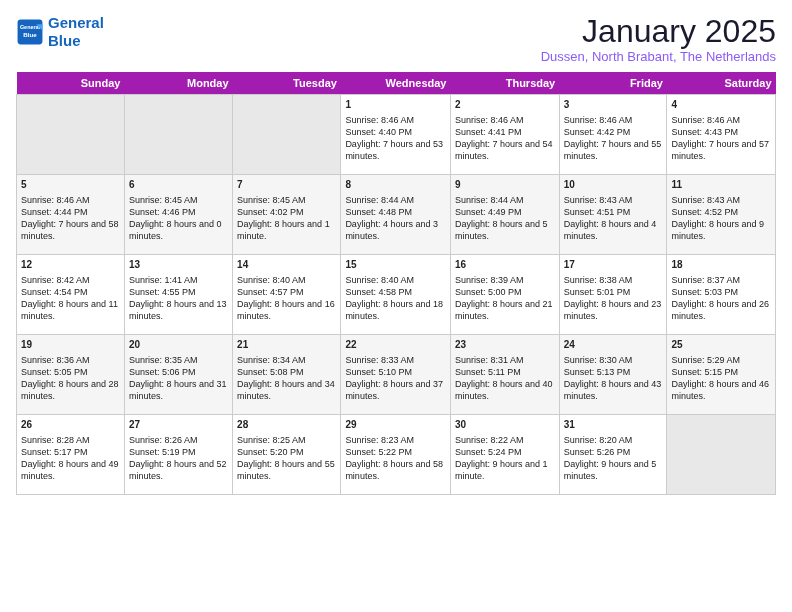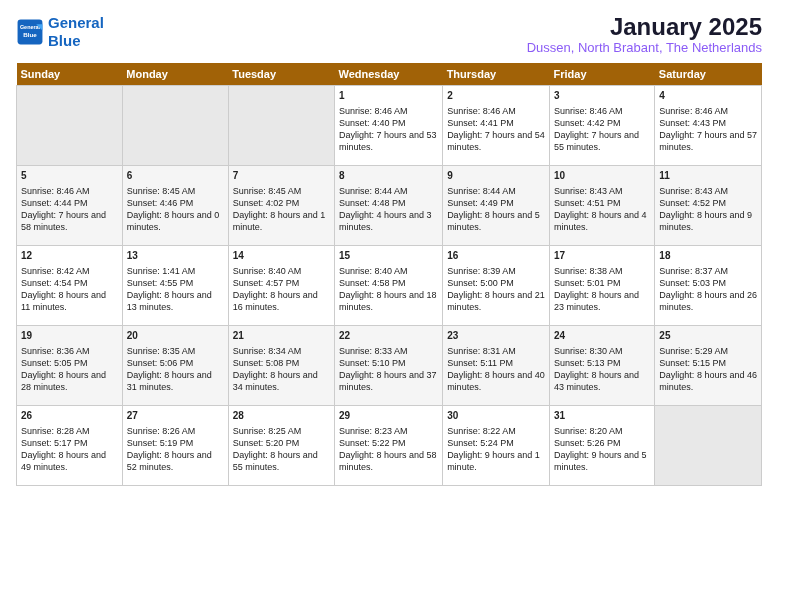--- a/index.html
+++ b/index.html
@@ -5,21 +5,21 @@
     * { margin: 0; padding: 0; box-sizing: border-box; }
     body {
       font-family: Arial, sans-serif;
       background: #fff;
       width: 792px;
       height: 612px;
       overflow: hidden;
     }
     .container {
       width: 792px;
-      padding: 14px 30px 10px 16px;
+      padding: 14px 16px 10px 16px;
     }
     .header-row {
       display: flex;
       align-items: flex-start;
       justify-content: space-between;
       margin-bottom: 8px;
     }
     .logo {
       display: flex;
       align-items: center;
@@ -35,39 +35,39 @@
       color: #1565c0;
     }
     .logo-icon {
       width: 28px;
       height: 28px;
     }
     .title-block {
       text-align: right;
     }
     .month-title {
-      font-size: 24px;
-      font-weight: bold;
+      font-size: 32px;
+      font-weight: normal;
       color: #1a1a2e;
       line-height: 1.1;
     }
     .subtitle {
       font-size: 13px;
       color: #8b5cf6;
     }
     table {
       width: 100%;
       border-collapse: collapse;
       font-size: 9.5px;
     }
     thead tr th {
-      background: #a16207;
+      background: #a21caf;
       color: #fff;
       padding: 5px 4px;
-      text-align: left;
+      text-align: right;
       font-size: 11px;
       font-weight: bold;
     }
     tbody tr td {
       border: 1px solid #ccc;
       vertical-align: top;
       padding: 3px 4px;
       width: 113px;
       height: 80px;
       color: #222;

